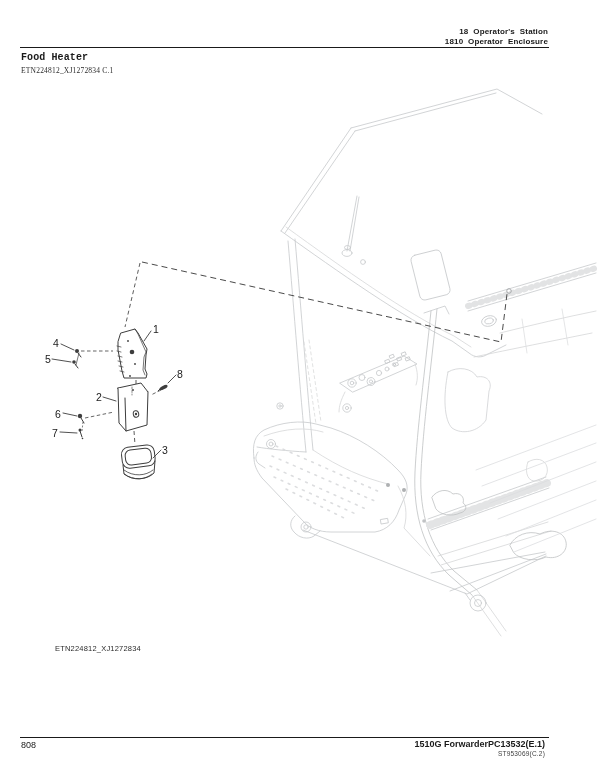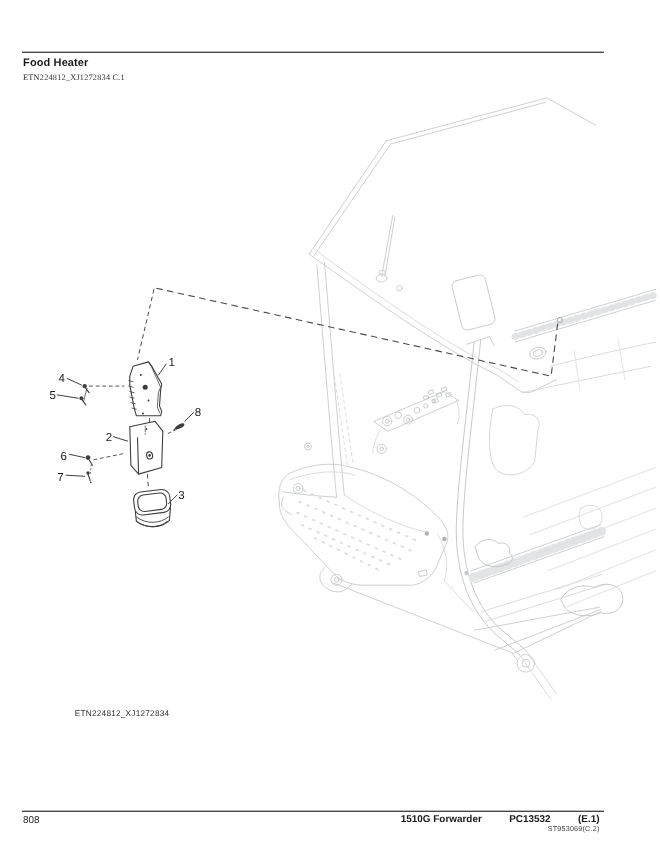--- a/index.html
+++ b/index.html
@@ -7,34 +7,38 @@
     position:relative;width:600px;height:776px;background:#ffffff;overflow:hidden;
     font-family:"Liberation Sans","DejaVu Sans",sans-serif;color:#1a1a1a;
   }
   .hdr{
     position:absolute;top:27px;right:52px;text-align:right;
     font-size:8px;font-weight:bold;line-height:10px;word-spacing:2.5px;letter-spacing:.15px;
   }
   .rule{position:absolute;left:20px;right:51px;border-top:1.6px solid #1a1a1a;height:0;}
   .rule.top{top:47px;}
   .rule.bottom{top:737px;}
-  .fig-title{position:absolute;left:21px;top:52px;font-size:10px;font-weight:bold;letter-spacing:.1px;}
+  .fig-title{position:absolute;left:21px;top:52px;font-size:10px;font-weight:bold;letter-spacing:.1px;font-family:Liberation Mono, monospace;}
   .fig-ref-top{position:absolute;left:21px;top:66px;font-size:7.5px;color:#2b2b2b;letter-spacing:.2px;font-family:Liberation Serif, serif;}
-  .fig-ref-bottom{position:absolute;left:33px;top:644px;font-size:7.5px;color:#2b2b2b;letter-spacing:.2px;padding-left:35px;}
+  .fig-ref-bottom{position:absolute;left:20px;top:644px;font-size:7.5px;color:#2b2b2b;letter-spacing:.2px;padding-left:35px;}
   .page-num{position:absolute;left:21px;top:740px;font-size:9px;font-weight:normal;}
-  .ftr-right{position:absolute;right:55px;top:739px;font-size:9px;font-weight:bold;display:flex;gap:25px;text-align:center;}
+  .ftr-right{position:absolute;right:55px;top:739px;font-size:9px;font-weight:bold;display:flex;gap:0;text-align:center;}
   .ftr-code{position:absolute;right:55px;top:750px;font-size:6.5px;color:#3f3f3f;letter-spacing:.2px;}
   svg.diagram{position:absolute;left:0;top:0;}
   svg text.co{font-family:"Liberation Sans","DejaVu Sans",sans-serif;font-size:10.5px;fill:#1a1a1a;}
 </style>
 </head>
 <body>
 
 <div class="page">
 
+  <div class="hdr">
+    <div>18 Operator's Station</div>
+    <div>1810 Operator Enclosure</div>
+  </div>
   <div class="rule top"></div>
 
   <div class="fig-title">Food Heater</div>
   <div class="fig-ref-top">ETN224812_XJ1272834 C.1</div>
 
   <svg class="diagram" width="600" height="776" viewBox="0 0 600 776">
 
     <g stroke="#c7c9cb" fill="none" stroke-width="0.8" stroke-linecap="round" stroke-linejoin="round">
 
       <path d="M281,231 L351,128 M285,233 L355,131"></path>

